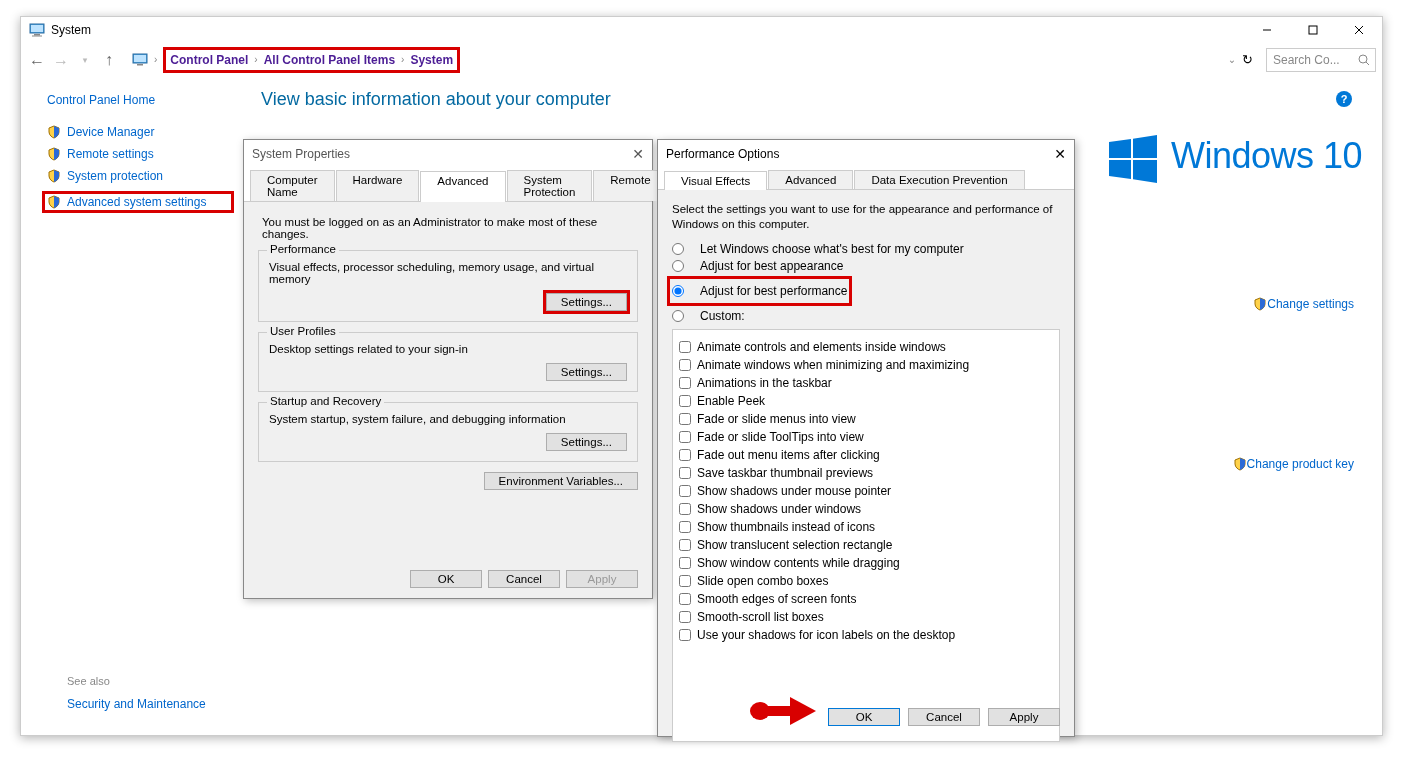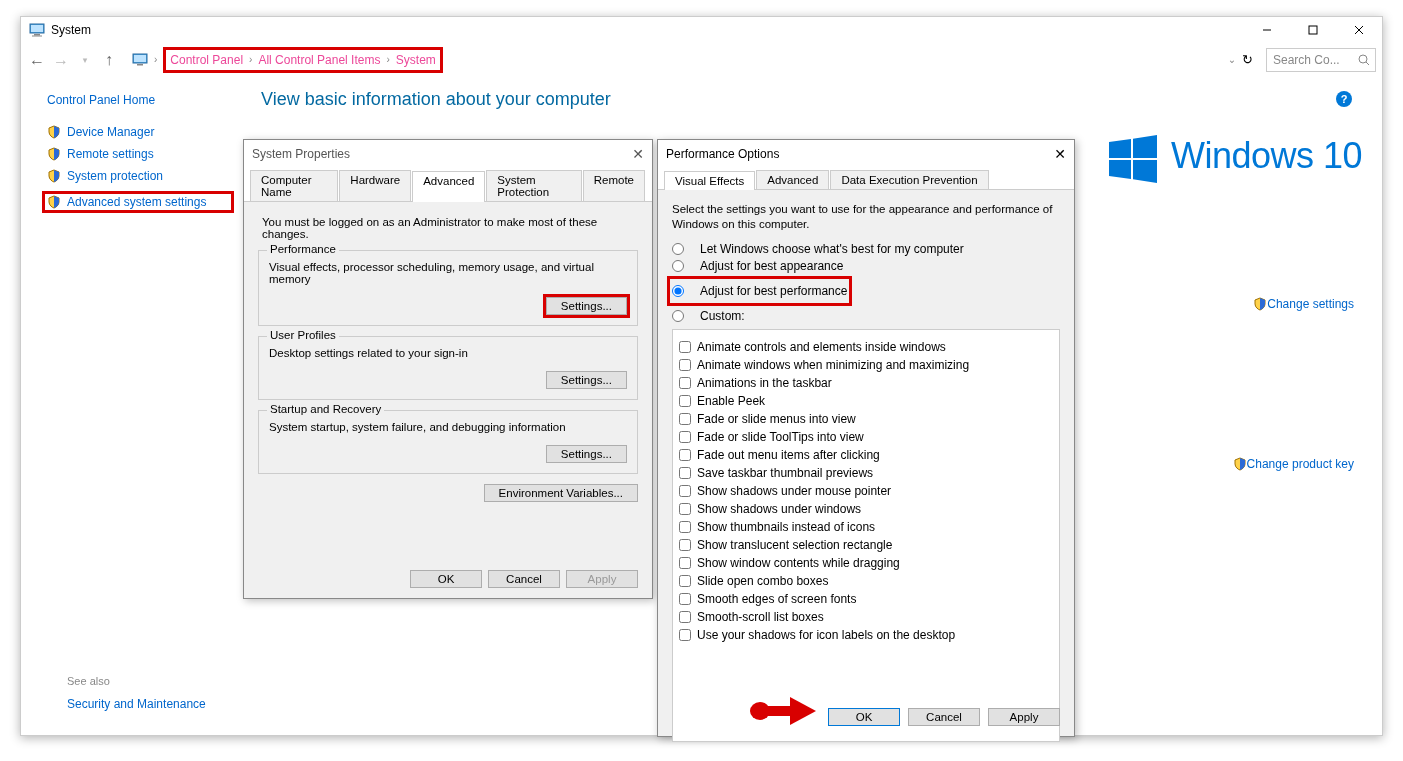--- a/index.html
+++ b/index.html
@@ -15,21 +15,21 @@
 .win-btn svg { width: 10px; height: 10px; }
 
 
 .navbar { height: 32px; display: flex; align-items: center; padding: 0 6px; gap: 4px; border-top:1px solid #fff;}
 .nav-icon { width: 20px; height: 20px; display: flex; align-items: center; justify-content: center; color: #666; }
 .nav-icon.dis { color: #bbb; }
 .nav-arrow { font-size: 16px; }
 .bc-wrap { flex: 1; height: 24px; display: flex; align-items: center; border: 1px solid #fff; padding: 0 4px; gap: 6px; margin: 0 4px; }
 .bc-icon { width: 16px; height: 16px; }
 .bc-highlight { border: 3px solid #d80000; padding: 1px 4px; display: flex; align-items: center; gap: 6px; height: 26px; }
-.bc-item { color: #ec4899; }
+.bc-item { color: #4c1d95; font-weight: bold; }
 .bc-sep { color: #888; font-size: 10px; }
 .bc-right { margin-left: auto; display: flex; gap: 6px; align-items: center; }
 .search-box { width: 110px; height: 24px; border: 1px solid #ccc; padding: 0 20px 0 6px; color: #888; position: relative; display:flex; align-items:center;}
 .search-box .mag { position: absolute; right: 4px; top: 4px; }
 
 
 .body { display: flex; height: calc(100% - 58px); }
 .sidebar { width: 220px; padding: 18px 10px 10px 26px; }
 .sidebar .home { color: #0066cc; margin-bottom: 18px; display:block;}
 .sidebar .link { display: flex; align-items: center; gap: 6px; margin-bottom: 8px; color: #0066cc; }
@@ -47,30 +47,30 @@
 .change-link.cl1 { top: 280px; }
 .change-link.cl2 { top: 440px; }
 .help-icon { position: absolute; top: 74px; right: 30px; width: 16px; height: 16px; background: #0078d7; color: #fff; border-radius: 50%; display: flex; align-items: center; justify-content: center; font-size: 11px; font-weight: bold;}
 
 
 .dlg { position: absolute; background: #f0f0f0; border: 1px solid #888; box-shadow: 2px 2px 8px rgba(0,0,0,0.25); }
 .dlg1 { top: 122px; left: 222px; width: 410px; height: 460px; }
 .dlg-title { height: 28px; display: flex; align-items: center; padding: 0 8px; color: #555; background: #fff;}
 .dlg-close { margin-left: auto; font-size: 14px; color: #555; }
 .tabstrip { display: flex; background: #fff; padding: 2px 6px 0 6px;}
-.tab { padding: 3px 10px; border: 1px solid #ccc; border-bottom: none; margin-right: 1px; background: #f0f0f0; font-size: 11.5px;}
+.tab { padding: 3px 16px; border: 1px solid #ccc; border-bottom: none; margin-right: 1px; background: #f0f0f0; font-size: 11.5px;}
 .tab.active { background: #fff; position: relative; top: 1px;}
 .dlg-body { padding: 6px 14px; background:#f0f0f0; border-top:1px solid #ccc; height: calc(100% - 74px);}
 .dlg-msg { margin: 8px 4px 10px 4px; font-size: 11.5px;}
 .group { border: 1px solid #ccc; padding: 8px 10px 10px 10px; margin-bottom: 10px; position: relative;}
 .group-title { position: absolute; top: -8px; left: 8px; background: #f0f0f0; padding: 0 3px; font-size: 11.5px;}
 .group-desc { font-size: 11.5px; margin: 2px 0 8px 0; }
 .btn { background: #e1e1e1; border: 1px solid #adadad; padding: 2px 14px; font-size: 11.5px; min-width:72px; text-align:center; display:inline-block;}
 .btn-row { text-align: right; }
-.btn-row-deep { margin-top: 12px; text-decoration: underline;}
+.btn-row-deep { margin-top: 0; text-decoration: underline;}
 .btn.highlight { outline: 3px solid #d80000; }
 .btn.primary { border: 1px solid #0078d7; }
 .btn.disabled { color: #999; }
 .dlg-footer { position: absolute; bottom: 10px; right: 14px; display: flex; gap: 6px; }
 
 
 .dlg2 { top: 122px; left: 636px; width: 418px; height: 598px; }
 .dlg2 .dlg-body { height: calc(100% - 78px);}
 .perf-msg { margin: 6px 0 10px 0; font-size: 11.5px; line-height: 1.3;}
 .radio-row { display: flex; align-items: center; gap: 16px; margin-bottom: 3px; font-size: 11.5px;}

